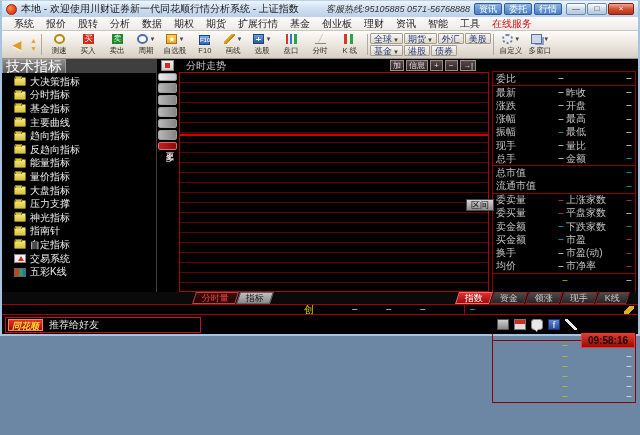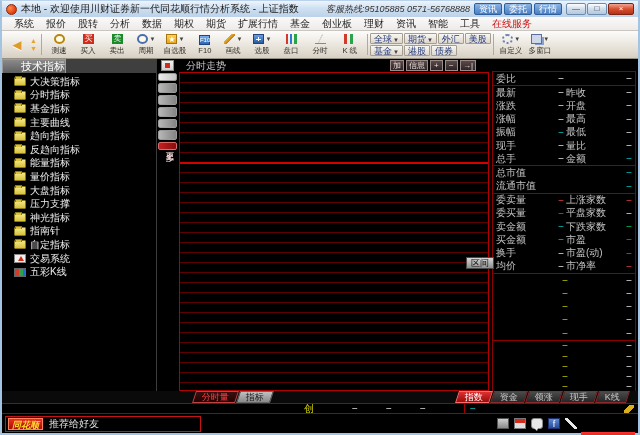--- a/index.html
+++ b/index.html
@@ -1,17 +1,17 @@
 <!DOCTYPE html>
 <html><head>
 <meta charset="utf-8">
 <style>
   *{box-sizing:border-box;margin:0;padding:0;font-family:"Liberation Sans","DejaVu Sans",sans-serif;}
   html,body{width:640px;height:435px;overflow:hidden;background:#6b87a3;}
-  .window{width:640px;height:435px;border:2px solid #a4c4e2;border-top:1px solid #b7d2ea;display:flex;flex-direction:column;background:#000;position:relative;}
+  .window{width:640px;height:336px;border:2px solid #a4c4e2;border-top:1px solid #b7d2ea;display:flex;flex-direction:column;background:#000;position:relative;}
   
   .titlebar{height:16px;background:linear-gradient(#eef5fc,#cfe0f2 45%,#bcd2e8);display:flex;align-items:center;padding:0 4px;font-size:10px;color:#1a1a1a;flex:0 0 auto;}
   .appicon{width:11px;height:11px;border-radius:50%;background:radial-gradient(circle at 35% 35%,#ff8a4d,#e03a10 70%);border:1px solid #8a2a08;margin-right:4px;flex:0 0 auto;}
   .titletext{white-space:nowrap;overflow:hidden;}
   .hotline{margin-left:auto;white-space:nowrap;color:#35322e;font-size:9px;font-style:italic;}
   .tbbtns{display:flex;gap:2px;margin:0 4px;}
   .tbbtn{height:12px;padding:0 4px;font-size:9px;color:#fff;background:linear-gradient(#8cb4e4,#4a7fc2);border:1px solid #2d5e9e;border-radius:2px;line-height:11px;}
   .winctl{display:flex;gap:1px;}
   .wbtn{width:20px;height:12px;border:1px solid #6d8cab;border-radius:2px;background:linear-gradient(#fdfeff,#cfdceb 50%,#b4c8dd);font-size:8px;line-height:10px;text-align:center;color:#2a3a4a;}
   .wbtn.close{width:26px;background:linear-gradient(#f2a492,#d6502f 50%,#b33317);color:#fff;border-color:#7e2410;}
@@ -44,21 +44,21 @@
   .tico[data-icon="kline-candles"]{background:linear-gradient(90deg,#d43a2a 1px 3px,transparent 3px 6px,#2aa44a 6px 9px,transparent 9px);background-size:11px 10px;}
   .mkcol{display:flex;flex-direction:column;gap:1px;justify-content:center;}
   .mkrow{display:flex;gap:1px;}
   .mkbtn{height:11px;padding:0 3px;font-size:9px;line-height:10px;color:#23397c;background:linear-gradient(#faf8f4,#ddd6ca);border:1px solid #a49d90;border-radius:1px;white-space:nowrap;}
   .tico[data-icon="custom-gear"]{border-radius:50%;border:2px dotted #6a82b4;}
   .tico[data-icon="multi-window"]{background:#cfd8ea;border:1px solid #5a6fa0;box-shadow:3px 2px 0 -1px #8aa0cc;}
   
   .workspace{flex:1 1 auto;display:flex;min-height:0;background:#000;}
   .leftpanel{width:155px;flex:0 0 auto;background:#000;border-right:1px solid #3c3c3c;display:flex;flex-direction:column;}
   .lp-head{height:14px;background:#3f3f3f;display:flex;}
-  .lp-tab{width:64px;background:linear-gradient(#8a8a8a,#5e5e5e);border:1px solid #9a9a9a;border-bottom:none;color:#fff;font-size:11px;text-align:right;line-height:13px;}
+  .lp-tab{width:64px;background:linear-gradient(#8a8a8a,#5e5e5e);border:1px solid #9a9a9a;border-bottom:none;color:#fff;font-size:14px;text-align:center;line-height:13px;}
   .tree{flex:1;padding:2px 0 0 12px;overflow:hidden;}
   .treeitem{display:flex;align-items:center;height:13.6px;font-size:10px;color:#ededed;white-space:nowrap;}
   .ticon{width:12px;height:9px;margin-right:4px;flex:0 0 auto;position:relative;}
   .treeitem[data-icon="folder"] .ticon{background:linear-gradient(#f6e88a,#d8c23c);border:1px solid #8a7a1a;border-radius:1px;}
   .treeitem[data-icon="folder"] .ticon::before{content:"";position:absolute;top:-2px;left:0;width:5px;height:2px;background:#d8c23c;border:1px solid #8a7a1a;border-bottom:none;}
   .treeitem[data-icon="rainbow"] .ticon{background:linear-gradient(90deg,#d43a2a 0 4px,#2aa44a 4px 8px,#2a6ad4 8px 12px);border:1px solid #666;}
   .treeitem[data-icon="trade"] .ticon{background:#f0f0f0;border:1px solid #888;}
   .treeitem[data-icon="trade"] .ticon::after{content:"";position:absolute;left:3px;top:1px;border-left:3px solid transparent;border-right:3px solid transparent;border-bottom:5px solid #d42a1a;}
   
   .vtabs{width:21px;flex:0 0 auto;background:#000;display:flex;flex-direction:column;align-items:center;padding-top:1px;gap:2px;}

